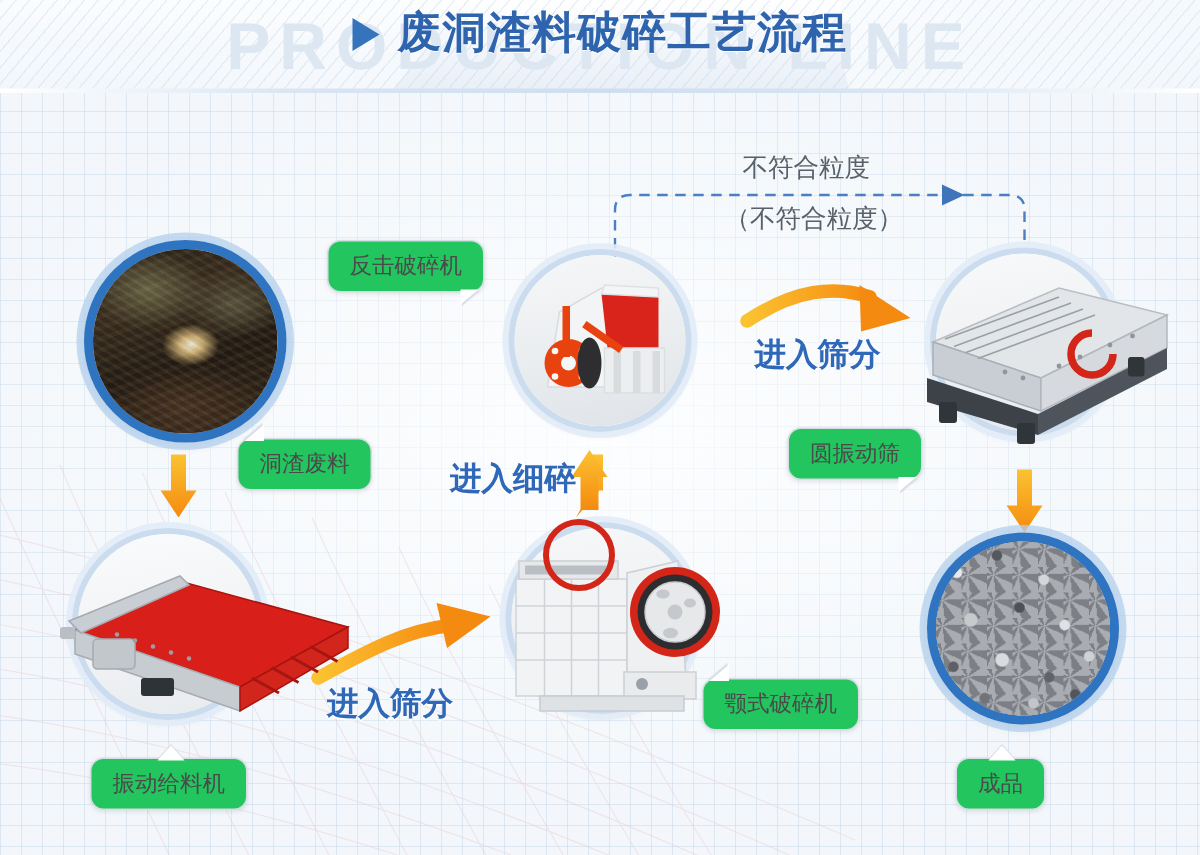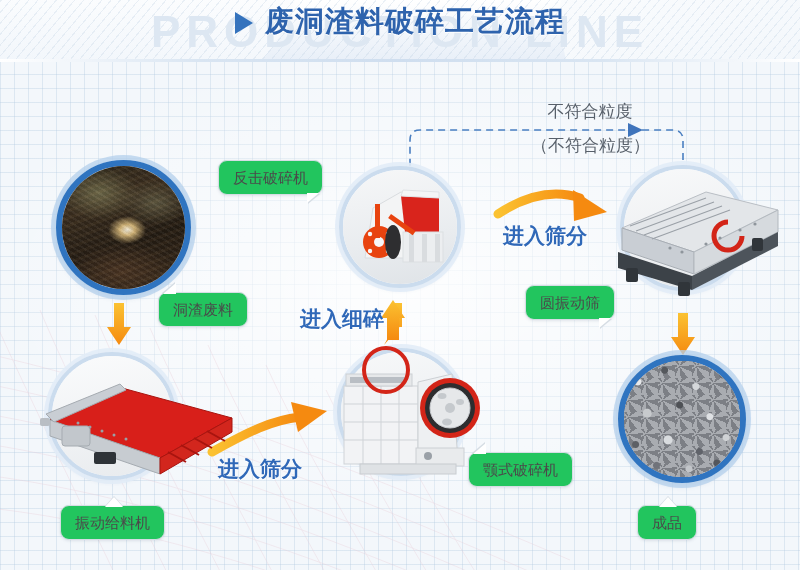--- a/index.html
+++ b/index.html
@@ -224,21 +224,21 @@
     font-weight: bold;
     white-space: nowrap;
     text-shadow: 0 1px 0 #ffffff;
   }
 
   .loop-text {
     position: absolute;
     color: #58606a;
     font-size: 17px;
     white-space: nowrap;
-    text-align: center;
+    text-align: left;
   }
 
   svg.ov { position: absolute; left: 0; top: 0; width: 800px; height: 570px; overflow: visible; pointer-events: none; }
 </style>
 </head>
 <body>
 
 <div id="stage">
 
   <div class="bg-grid"></div>

